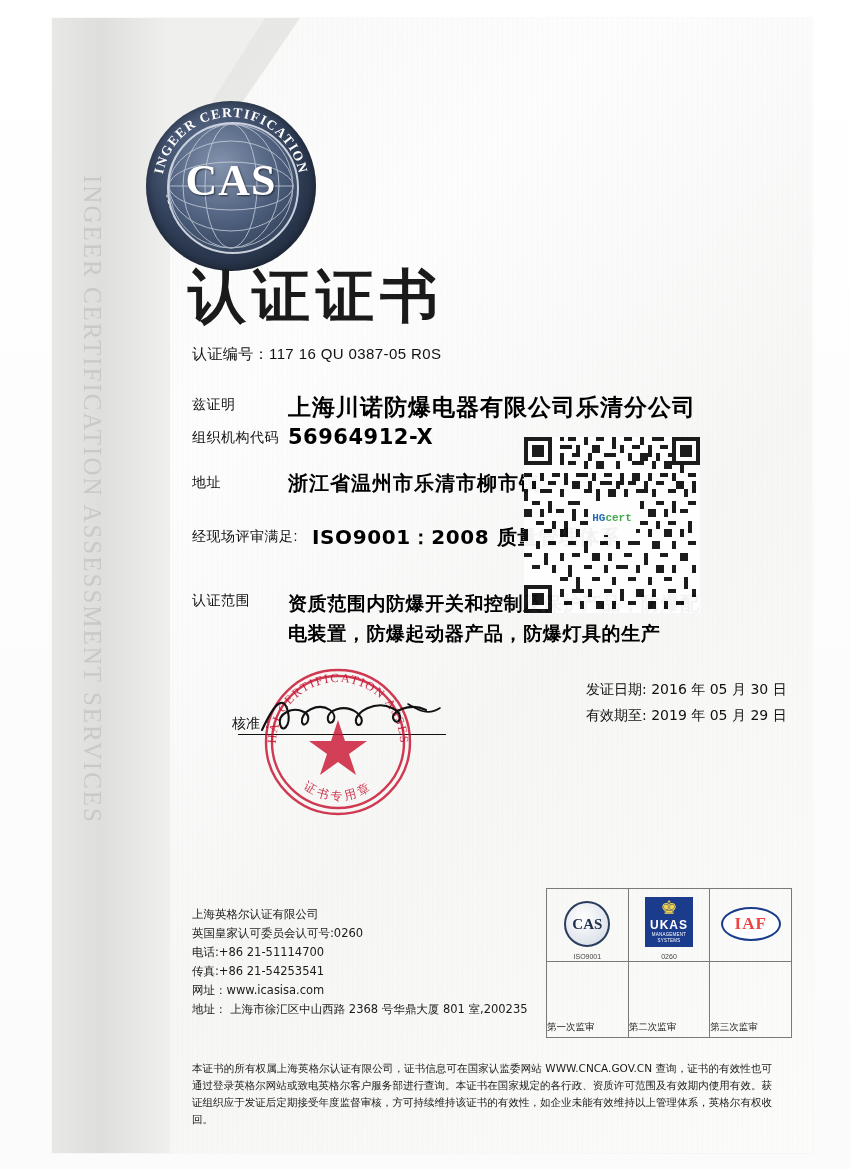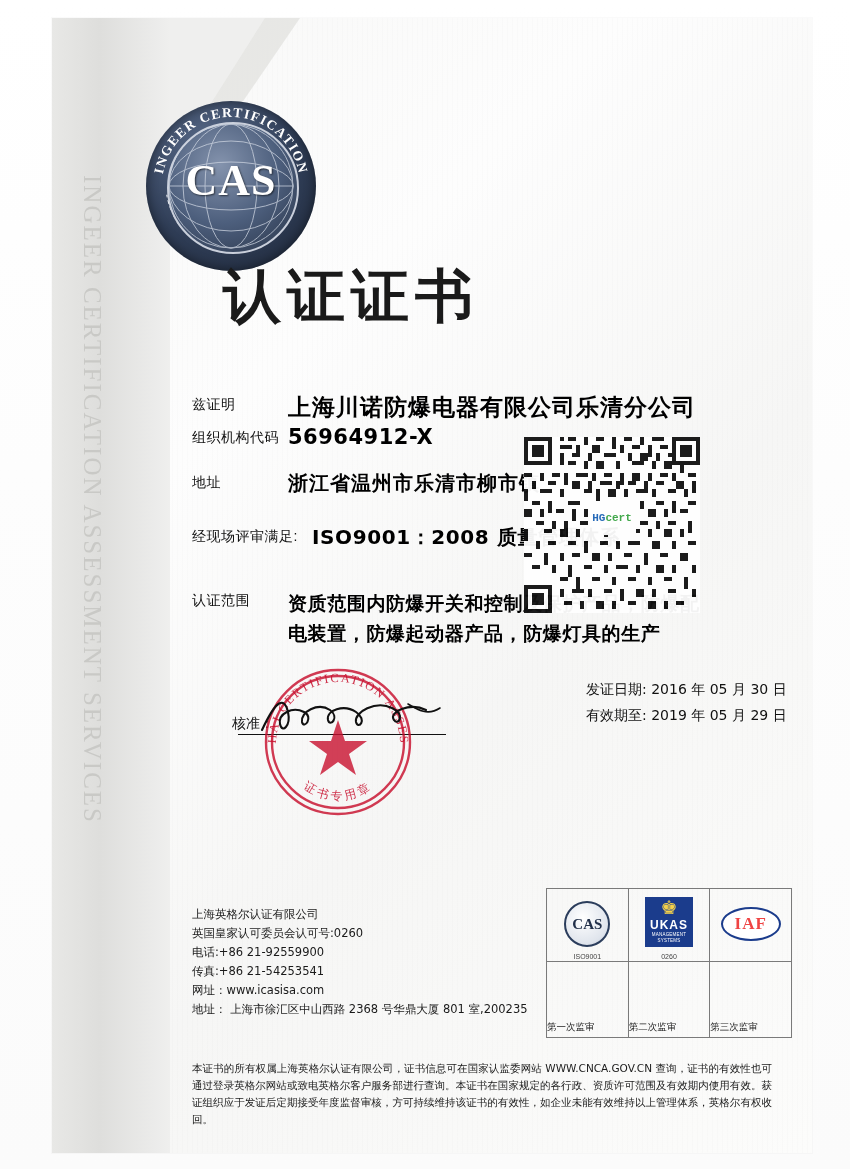--- a/index.html
+++ b/index.html
@@ -125,21 +125,20 @@
 
   
   .cert-title {
     position: absolute;
     left: 188px; top: 258px;
     font-family: "DejaVu Serif", serif;
     font-weight: bold;
     font-size: 58px;
     letter-spacing: 6px;
     color: #1a1a1a;
-    margin-left: 35px;
   }
   .cert-no {
     position: absolute;
     left: 192px; top: 345px;
     font-size: 15px;
     color: #111;
     letter-spacing: 0.4px;
   }
 
   
@@ -400,20 +399,23 @@
         <line x1="2" y1="64" x2="126" y2="64"></line>
         <ellipse cx="64" cy="64" rx="62" ry="24"></ellipse>
         <ellipse cx="64" cy="64" rx="62" ry="45"></ellipse>
       </g>
     </svg>
     <div class="cas-text">CAS</div>
   </div>
 
   <div class="cert-title">认证证书</div>
 
+  <div class="cert-no">
+    <span>认证编号：</span><span>117 16 QU 0387-05 R0S</span>
+  </div>
 
   <div class="field" id="row-company">
     <span class="lbl">兹证明</span>
     <span class="val">上海川诺防爆电器有限公司乐清分公司</span>
   </div>
 
   <div class="field" id="row-orgcode">
     <span class="lbl">组织机构代码</span>
     <span class="val">56964912-X</span>
   </div>
@@ -648,21 +650,21 @@
     </div>
     <div>
       <span>有效期至:</span>
       <span>2019 年 05 月 29 日</span>
     </div>
   </div>
 
   <div class="footer-left">
     <div>上海英格尔认证有限公司</div>
     <div>英国皇家认可委员会认可号:0260</div>
-    <div>电话:+86 21-92559900</div>
+    <div>电话:+86 21-51114700</div>
     <div>传真:+86 21-54253541</div>
     <div>网址：www.icasisa.com</div>
     <div>地址： 上海市徐汇区中山西路 2368 号华鼎大厦 801 室,200235</div>
   </div>
 
   <div class="marks-table">
     <div class="marks-top">
       <div>
         <div class="mark-cas">CAS</div>
         <div class="mark-caption">ISO9001</div>

